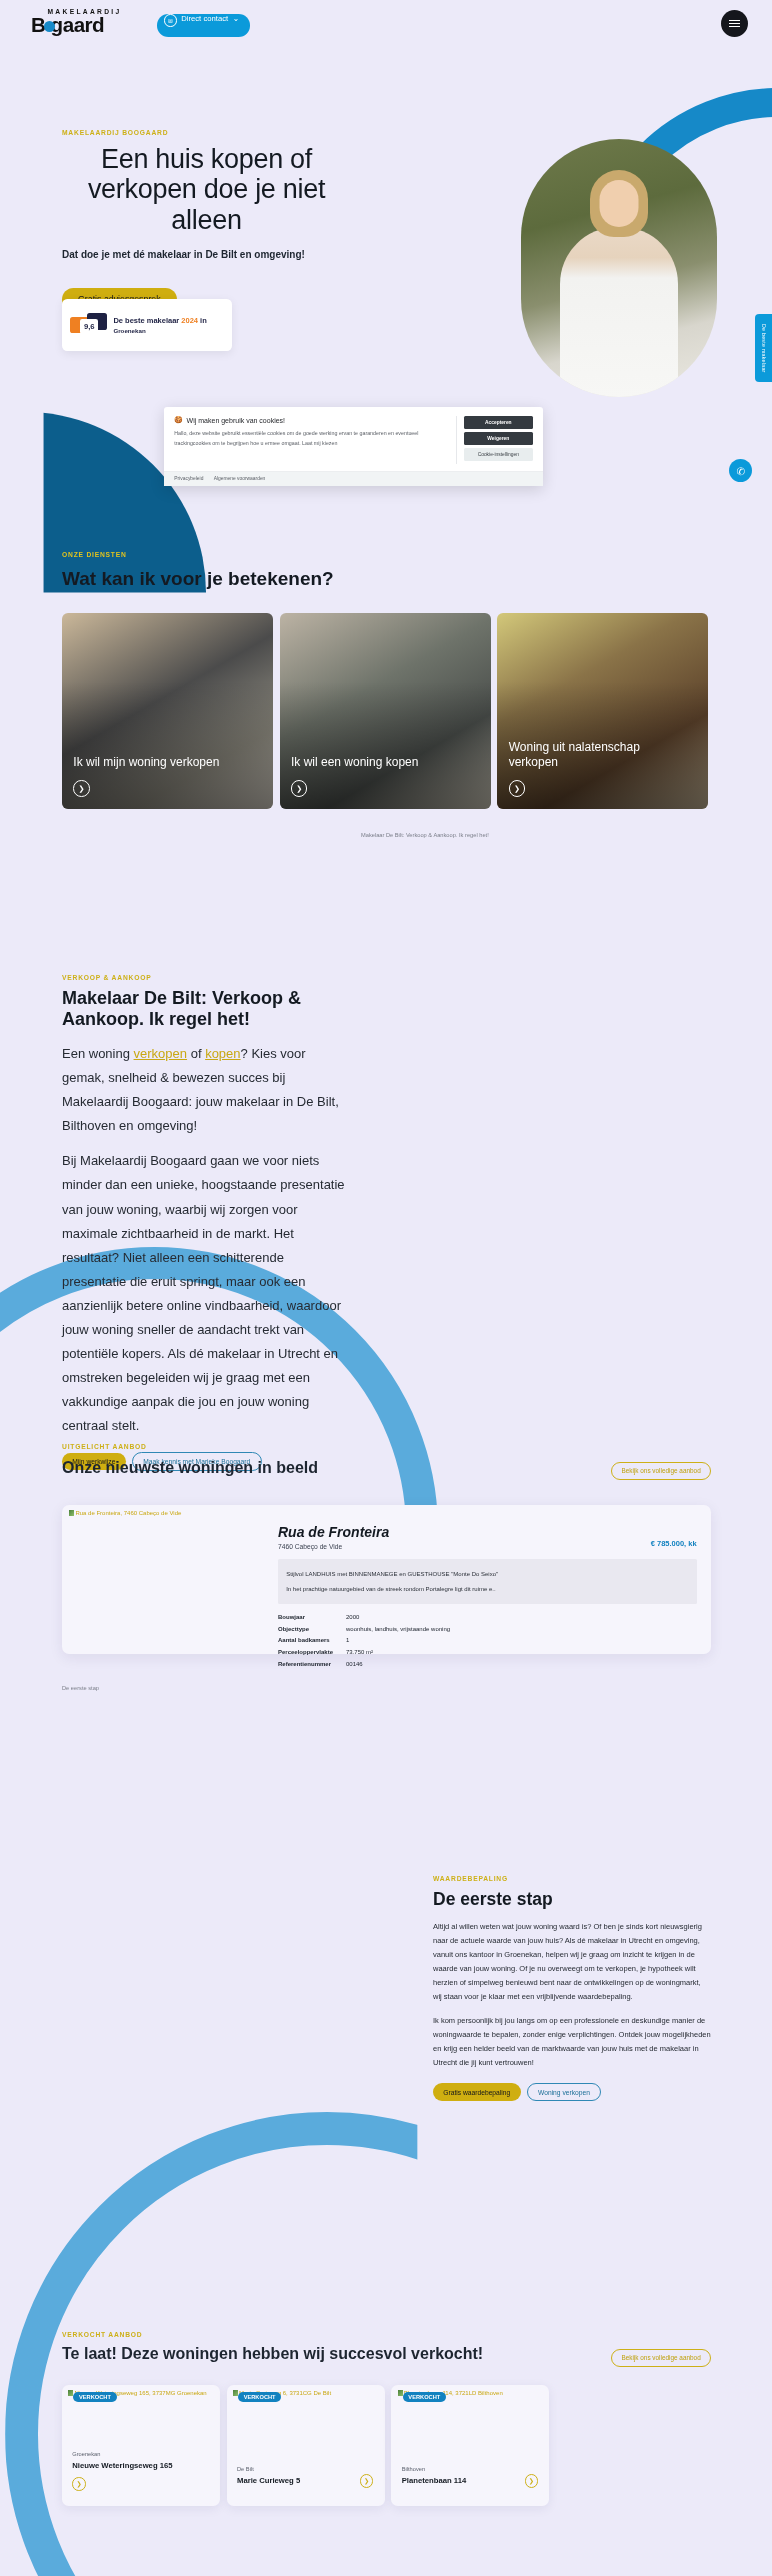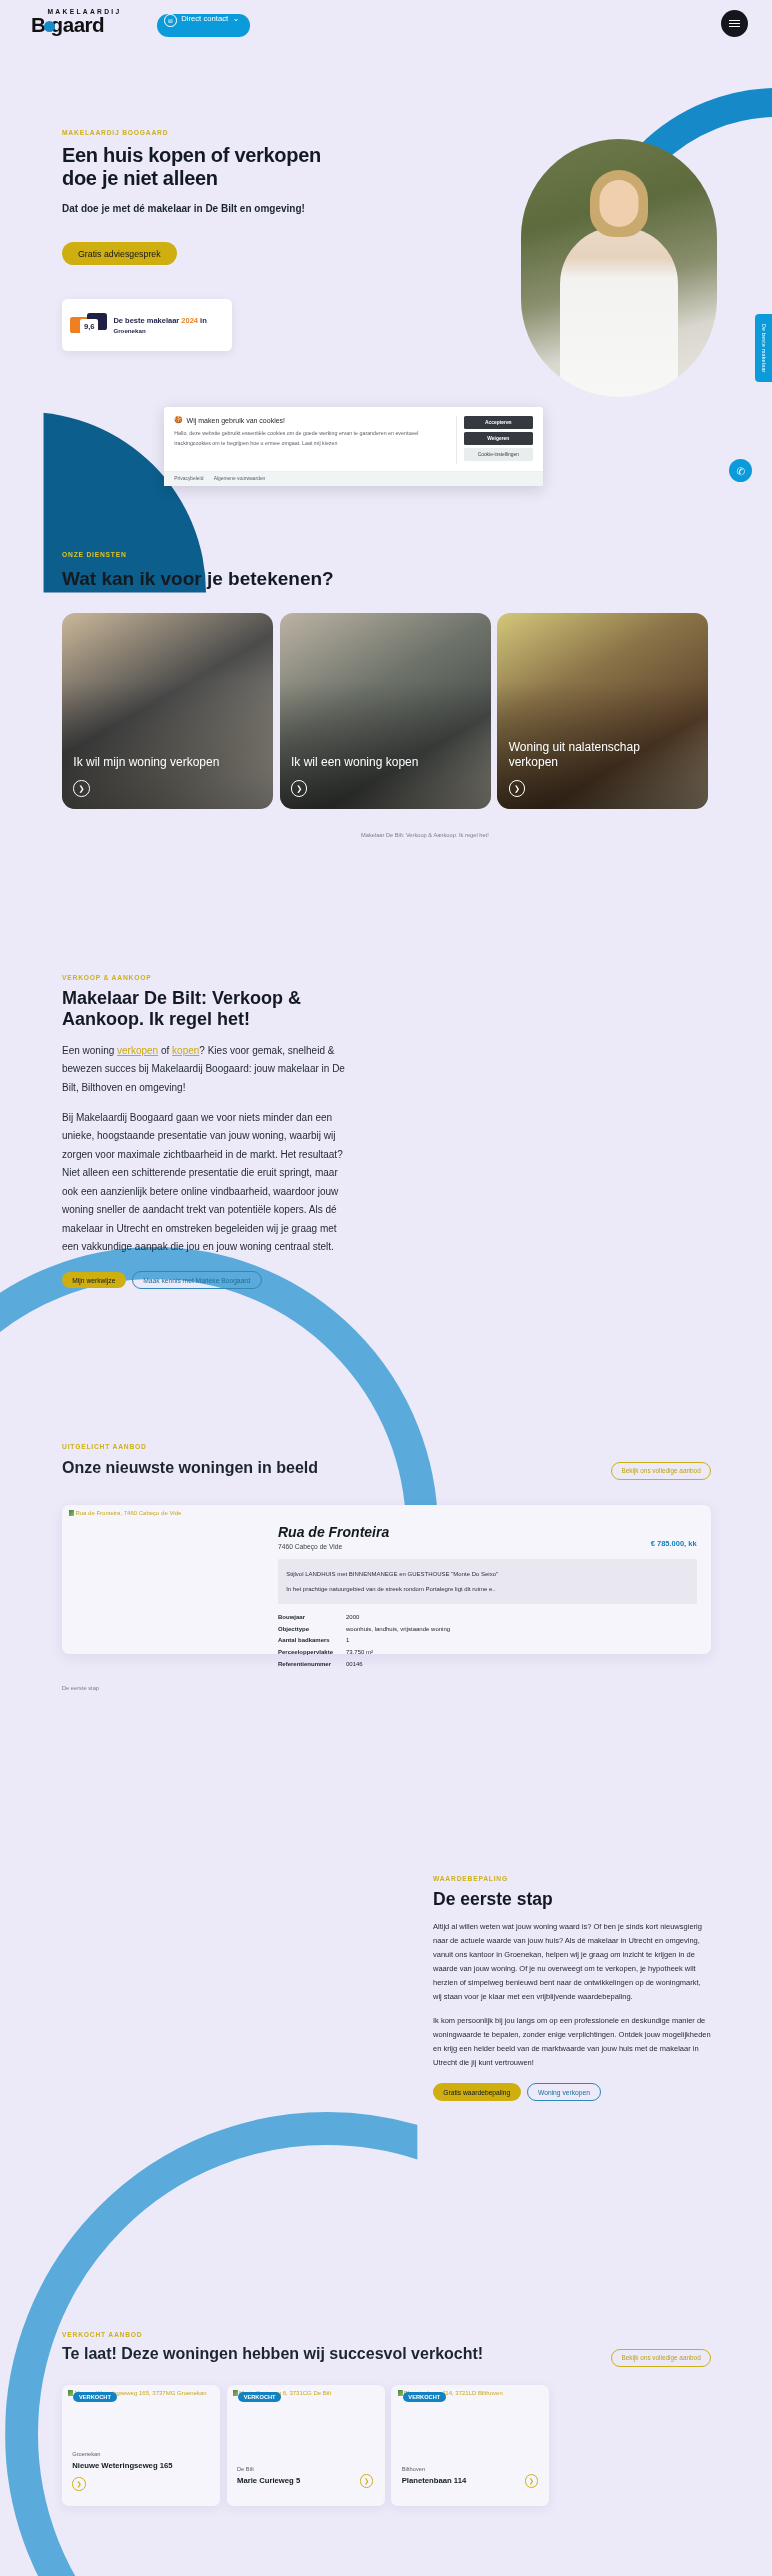--- a/index.html
+++ b/index.html
@@ -77,22 +77,22 @@
   .burger span { display: block; width: 10.3px; height: 1px; background: #fff; }
 
   
   .hero { position: absolute; top: 129px; left: 0; width: 773px; height: 412px; }
   .eyebrow {
     color: #cdb017; font-size: 6.7px; font-weight: 700; letter-spacing: 0.8px;
     text-transform: uppercase;
   }
   .hero-inner { position: absolute; left: 62px; top: 0; width: 289px; }
   .hero h1 {
-    font-size: 20px; line-height: 1.12; font-weight: 700; margin-top: 8.2px;
-    letter-spacing: -0.3px; color: #141a22;
+    font-size: 27px; line-height: 1.12; font-weight: 400; margin-top: 8.2px;
+    letter-spacing: -0.3px; color: #141a22; text-align: center;
   }
   .hero .sub {
     margin-top: 13.4px; font-size: 10px; font-weight: 700; line-height: 1.45; color: #1d2530;
   }
   .btn-gold {
     display: inline-block; margin-top: 25px; background: #cfae10; color: #14161b;
     border: none; border-radius: 13.4px; padding: 6.7px 16px; font-size: 8.8px; cursor: pointer;
   }
   .rating-card {
     position: absolute; left: 62px; top: 170px; width: 170px; height: 52px;
@@ -179,21 +179,21 @@
   }
 
   
   .services { position: absolute; top: 551px; left: 0; width: 773px; }
   .services .eyebrow { position: absolute; left: 62px; top: 0; color: #e2c41e; }
   .services h2 {
     position: absolute; left: 62px; top: 16.5px; font-size: 19px; font-weight: 700; color: #141a22;
   }
   .svc-cards { position: absolute; left: 62px; top: 62px; display: flex; gap: 6.7px; }
   .svc-card {
-    width: 211px; height: 196px; border-radius: 13px; overflow: hidden; position: relative;
+    width: 211px; height: 196px; border-radius: 6px; overflow: hidden; position: relative;
     cursor: pointer;
   }
   .svc-1 { background: linear-gradient(150deg,#cbb89a,#4b4b4b 45%,#8e8b80 75%,#d9d3c8); }
   .svc-2 { background: linear-gradient(150deg,#bcb3a4,#6e736a 40%,#4b4f4c 70%,#cfcabb); padding-left: 44px; }
   .svc-3 { background: linear-gradient(150deg,#d3c87a,#8a7348 35%,#5c422b 70%,#c6b597); }
   .svc-card:after {
     content: ""; position: absolute; inset: 0;
     background: linear-gradient(180deg,rgba(0,0,0,0) 35%,rgba(0,0,0,.55) 100%);
   }
   .svc-txt {
@@ -205,21 +205,21 @@
     border: 0.8px solid #fff; color: #fff; display: flex; align-items: center; justify-content: center;
     font-size: 7.2px; z-index: 3;
   }
   .svc-credit {
     position: absolute; left: 361px; top: 281px; font-size: 5.7px; color: #7b7f8a;
   }
 
   
   .vk { position: absolute; top: 974px; left: 62px; width: 289px; }
   .vk h2 { font-size: 18px; line-height: 1.18; font-weight: 700; margin-top: 7.2px; color: #141a22; }
-  .vk p { margin-top: 11.3px; font-size: 10px; line-height: 1.85; color: #262b33; }
+  .vk p { margin-top: 11.3px; font-size: 13px; line-height: 1.85; color: #262b33; }
   .vk a.inl { color: #c9a813; text-decoration: underline; }
   .vk-actions { margin-top: 14.4px; display: flex; gap: 6.2px; align-items: center; }
   .btn-gold-sm {
     background: #cfae10; color: #14161b; border: none; border-radius: 10.3px;
     padding: 4.6px 10.3px; font-size: 6.7px; cursor: pointer;
   }
   .btn-outline {
     background: transparent; color: #1b6f97; border: 0.5px solid #2f88b5; border-radius: 10.3px;
     padding: 4.6px 10.3px; font-size: 6.7px; cursor: pointer;
   }

